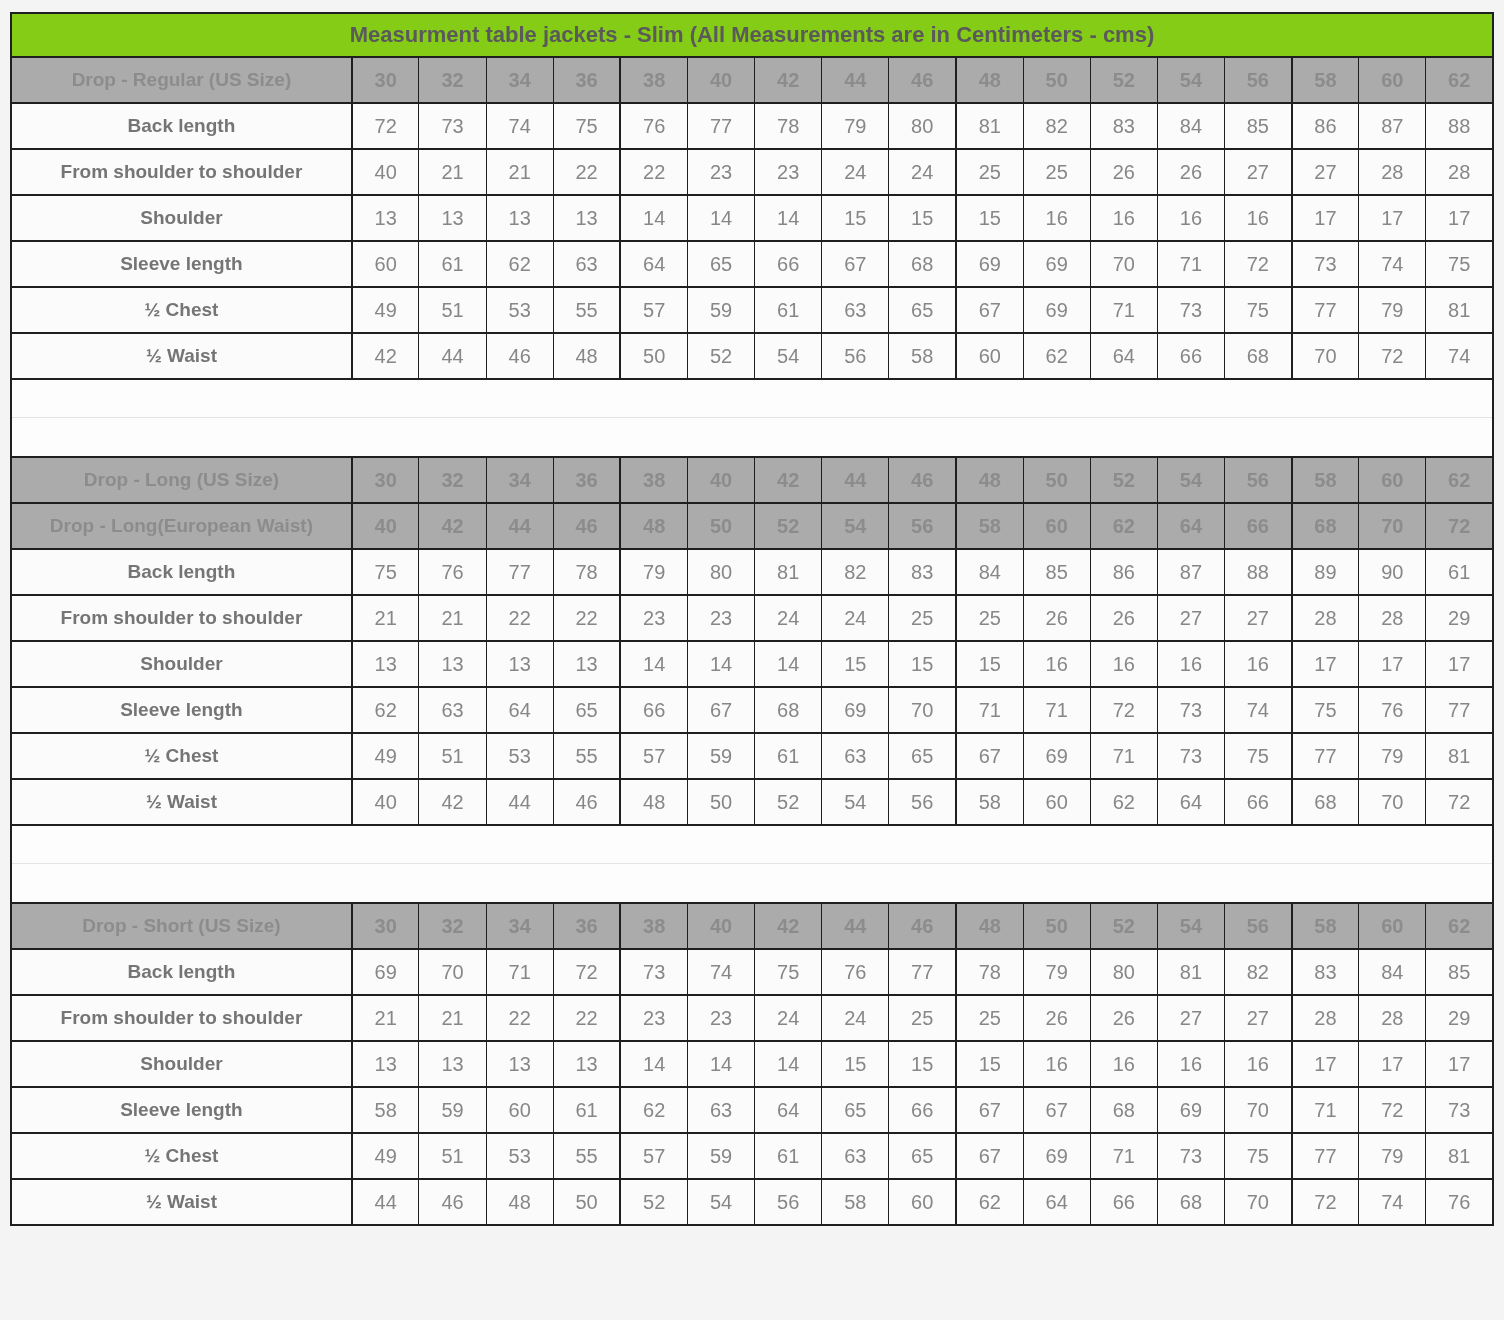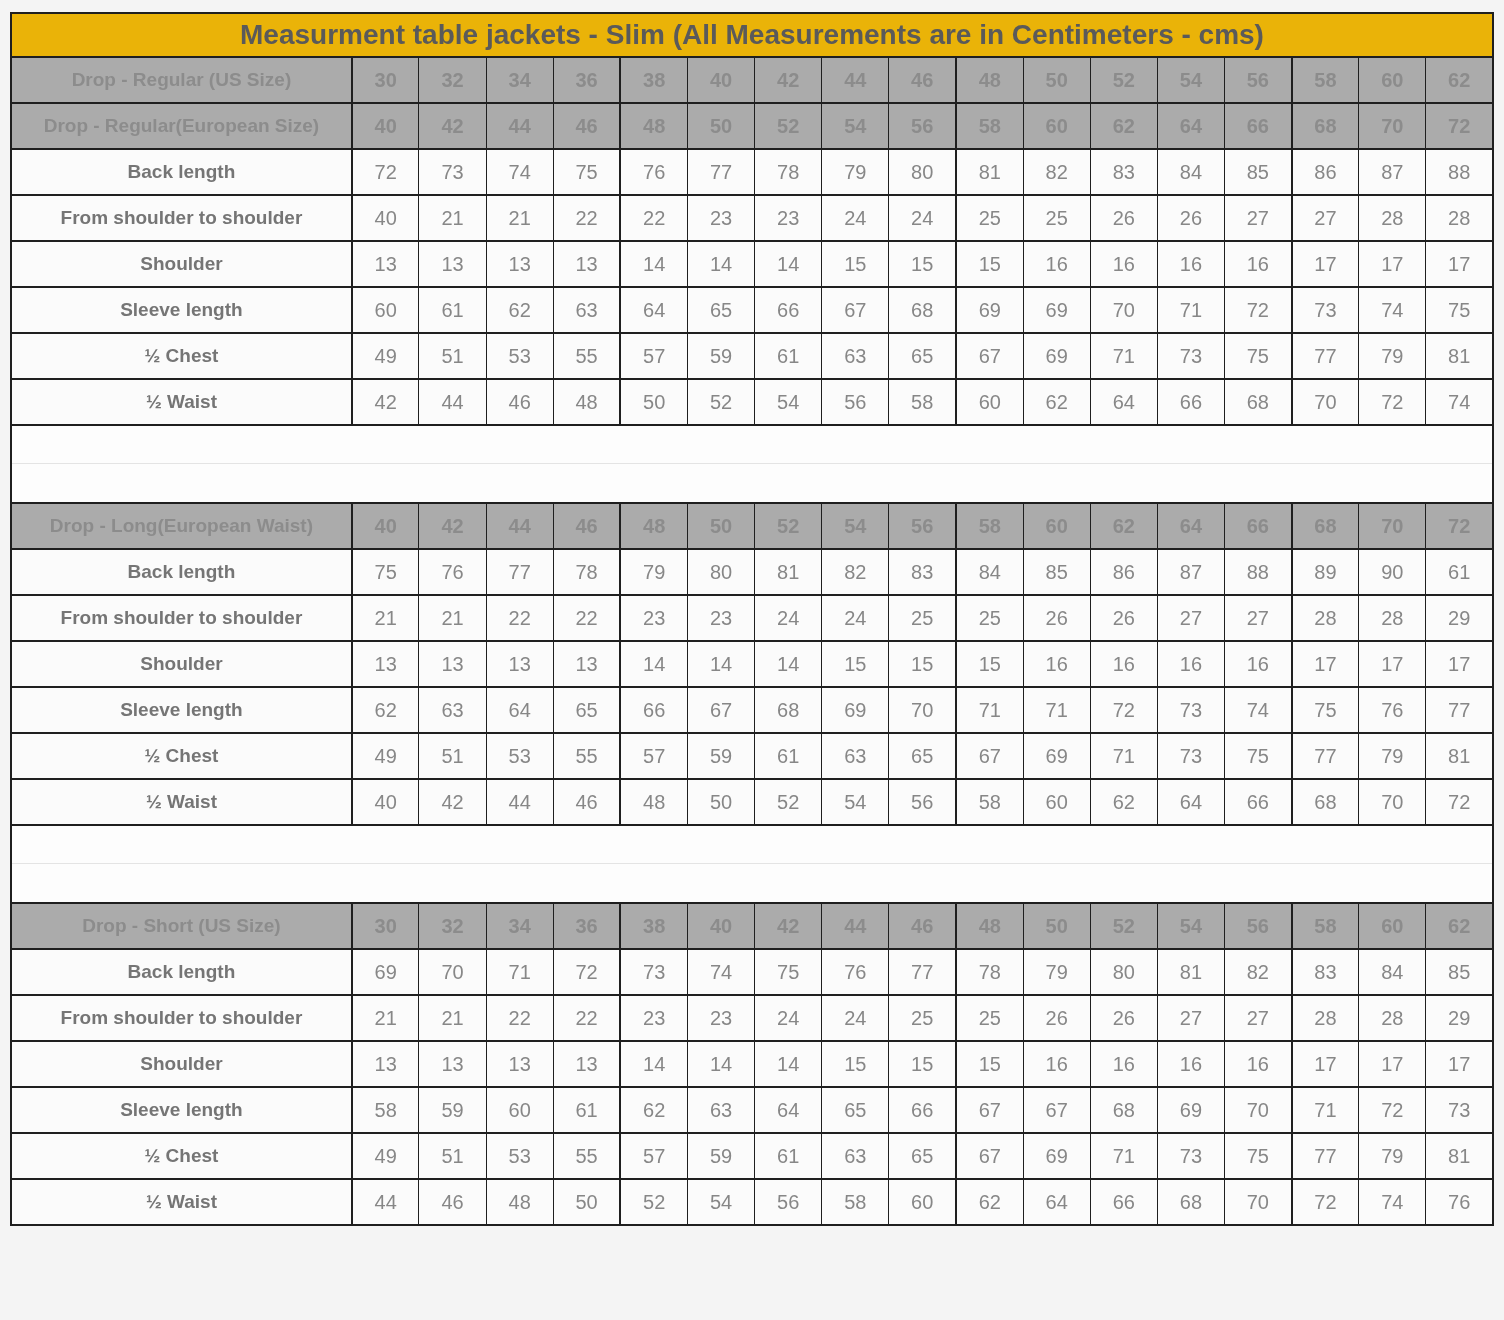--- a/index.html
+++ b/index.html
@@ -14,23 +14,23 @@
     box-sizing: border-box;
     padding: 12px 10px 10px 10px;
   }
   table.size-table {
     width: 100%;
     border-collapse: collapse;
     table-layout: fixed;
     border: 2px solid #1f1f1f;
   }
   .title-row th {
-    background: #eab308;
+    background: #84cc16;
     color: #5a5a5a;
-    font-size: 28px;
+    font-size: 22px;
     font-weight: bold;
     height: 42px;
     text-align: center;
     border: 2px solid #1f1f1f;
     padding: 0 4px;
   }
   td {
     box-sizing: border-box;
     border: 1px solid #1f1f1f;
     border-top-width: 2px;
@@ -108,40 +108,20 @@
           <td>44</td>
           <td>46</td>
           <td class="tl">48</td>
           <td>50</td>
           <td>52</td>
           <td>54</td>
           <td>56</td>
           <td class="tl">58</td>
           <td>60</td>
           <td>62</td>
-        </tr>
-        <tr class="hdr">
-          <td class="lbl">Drop - Regular(European Size)</td>
-          <td class="tl">40</td>
-          <td>42</td>
-          <td>44</td>
-          <td>46</td>
-          <td class="tl">48</td>
-          <td>50</td>
-          <td>52</td>
-          <td>54</td>
-          <td>56</td>
-          <td class="tl">58</td>
-          <td>60</td>
-          <td>62</td>
-          <td>64</td>
-          <td>66</td>
-          <td class="tl">68</td>
-          <td>70</td>
-          <td>72</td>
         </tr>
         <tr>
           <td class="lbl">Back length</td>
           <td class="tl">72</td>
           <td>73</td>
           <td>74</td>
           <td>75</td>
           <td class="tl">76</td>
           <td>77</td>
           <td>78</td>
@@ -256,20 +236,40 @@
           <td>72</td>
           <td>74</td>
         </tr>
         <tr class="spacer-a">
           <td colspan="18"></td>
         </tr>
         <tr class="spacer-b">
           <td colspan="18"></td>
         </tr>
         <tr class="hdr">
+          <td class="lbl">Drop - Long (US Size)</td>
+          <td class="tl">30</td>
+          <td>32</td>
+          <td>34</td>
+          <td>36</td>
+          <td class="tl">38</td>
+          <td>40</td>
+          <td>42</td>
+          <td>44</td>
+          <td>46</td>
+          <td class="tl">48</td>
+          <td>50</td>
+          <td>52</td>
+          <td>54</td>
+          <td>56</td>
+          <td class="tl">58</td>
+          <td>60</td>
+          <td>62</td>
+        </tr>
+        <tr class="hdr">
           <td class="lbl">Drop - Long(European Waist)</td>
           <td class="tl">40</td>
           <td>42</td>
           <td>44</td>
           <td>46</td>
           <td class="tl">48</td>
           <td>50</td>
           <td>52</td>
           <td>54</td>
           <td>56</td>

